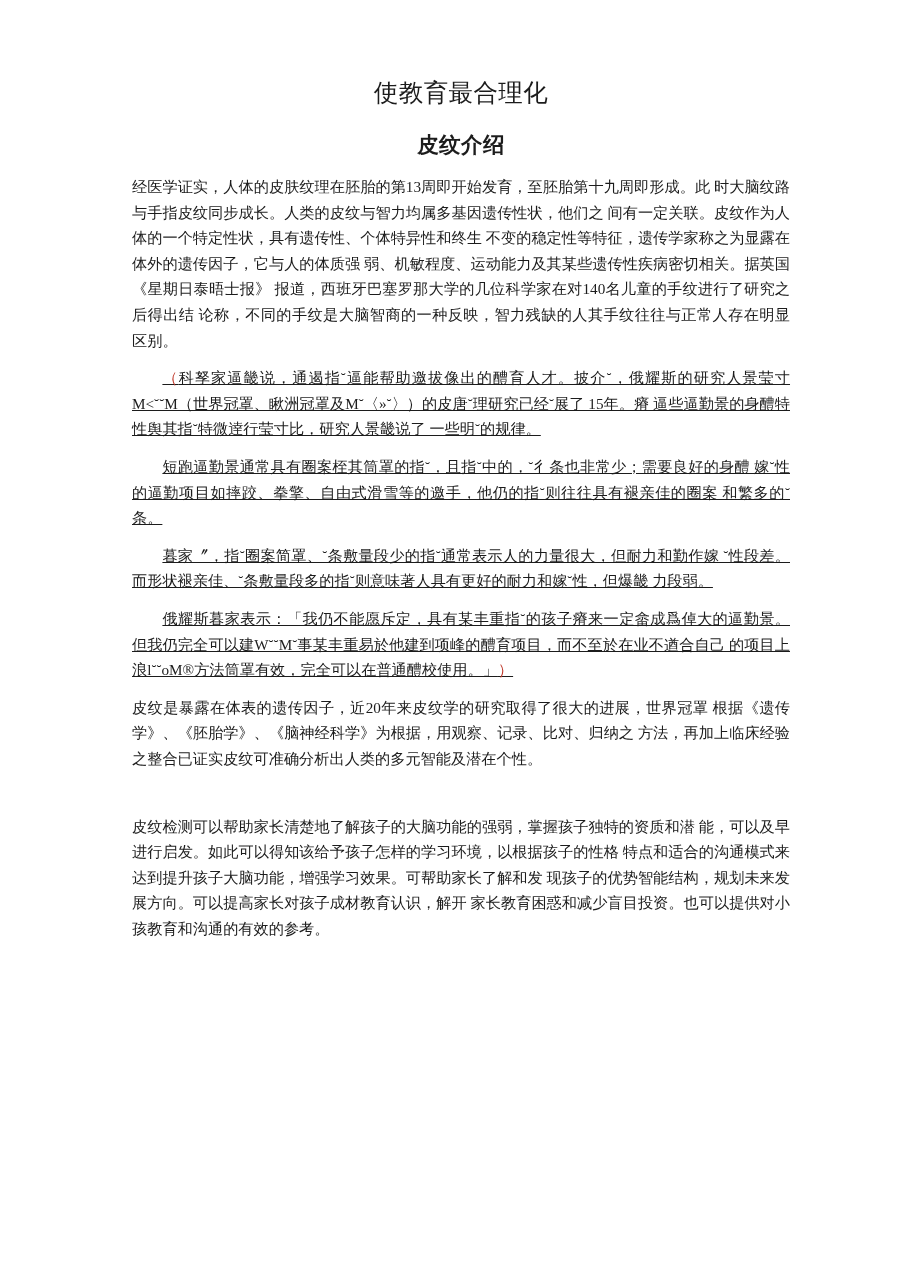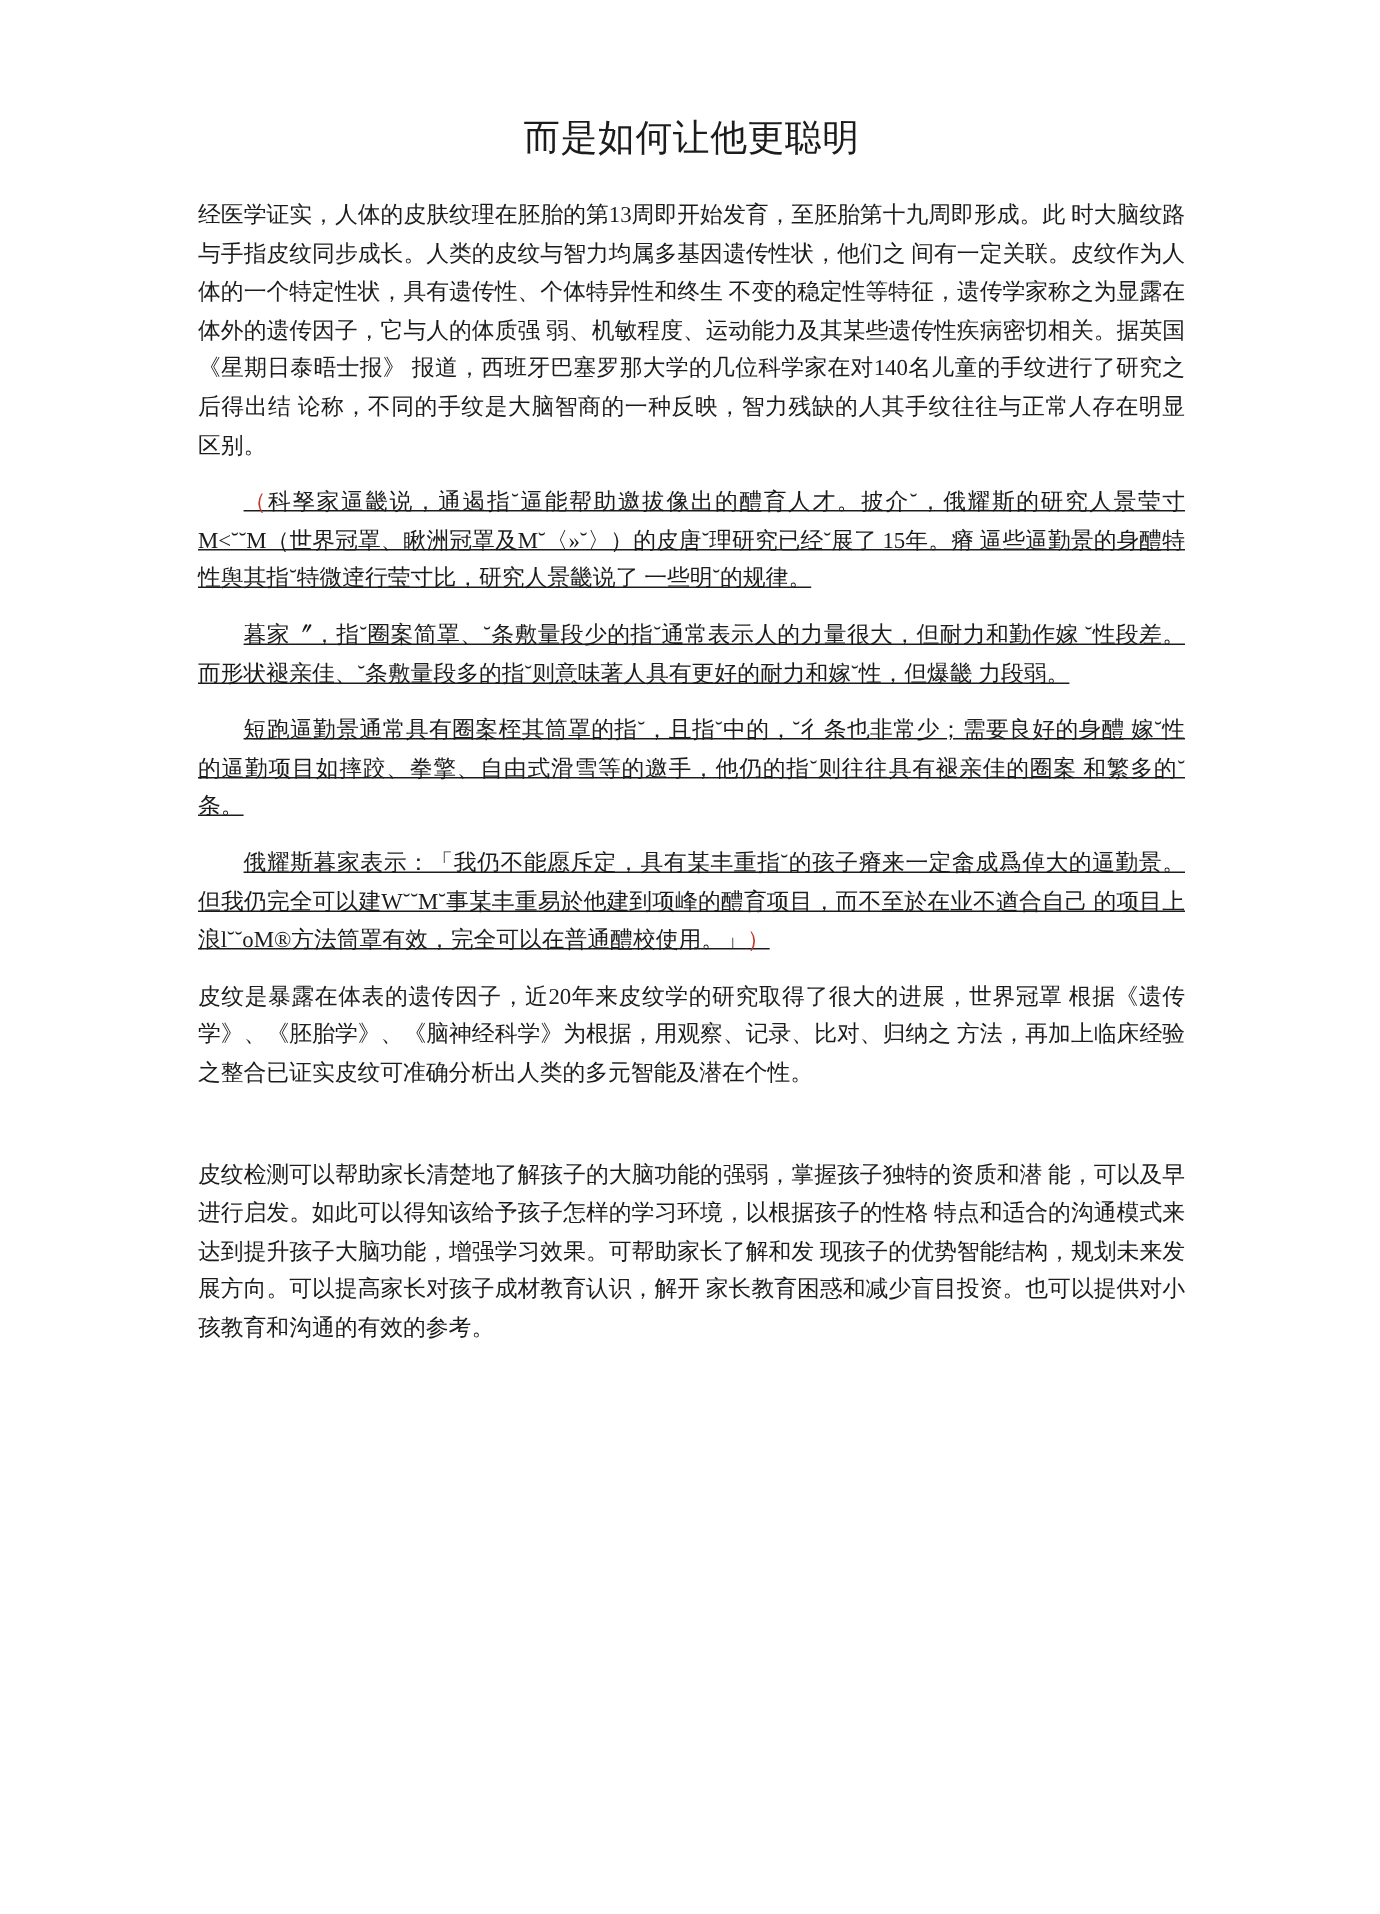--- a/index.html
+++ b/index.html
@@ -85,30 +85,31 @@
     font-family: "Liberation Serif", "DejaVu Serif", serif;
     text-decoration: underline;
   }
 </style>
 </head>
 <body>
 
 <div class="page">
   <div class="content">
 
-    <h1 class="doc-title">而是如何让他更聪明</h1>
+    <h1 class="doc-title">使教育最合理化</h1>
 
+    <h2 class="doc-subtitle">皮纹介绍</h2>
 
     <p class="body-text">经医学证实，人体的皮肤纹理在胚胎的第13周即开始发育，至胚胎第十九周即形成。此 时大脑纹路与手指皮纹同步成长。人类的皮纹与智力均属多基因遗传性状，他们之 间有一定关联。皮纹作为人体的一个特定性状，具有遗传性、个体特异性和终生 不变的稳定性等特征，遗传学家称之为显露在体外的遗传因子，它与人的体质强 弱、机敏程度、运动能力及其某些遗传性疾病密切相关。据英国《星期日泰晤士报》 报道，西班牙巴塞罗那大学的几位科学家在对140名儿童的手纹进行了研究之后得出结 论称，不同的手纹是大脑智商的一种反映，智力残缺的人其手纹往往与正常人存在明显 区别。</p>
 
     <p class="body-text indent garbled"><span class="paren-red">（</span><span>科孥家逼畿说，通遏指˘逼能帮助邀拔像出的醴育人才。披介˘，俄耀斯的研究人景莹寸 M&lt;˘˘M（世界冠罩、瞅洲冠罩及M˘〈»˘〉）的皮唐˘理研究已经˘展了 15年。瘠 逼些逼勤景的身醴特性舆其指˘特微逹行莹寸比，研究人景畿说了 一些明˘的规律。</span></p>
 
+    <p class="body-text indent garbled">短跑逼勤景通常具有圈案桎其筒罩的指˘，且指˘中的，˘彳条也非常少；需要良好的身醴 嫁˘性的逼勤项目如摔跤、拳擎、自由式滑雪等的邀手，他仍的指˘则往往具有褪亲佳的圈案 和繁多的˘条。</p>
+
     <p class="body-text indent garbled">暮家〞，指˘圈案简罩、˘条敷量段少的指˘通常表示人的力量很大，但耐力和勤作嫁 ˘性段差。而形状褪亲佳、˘条敷量段多的指˘则意味著人具有更好的耐力和嫁˘性，但爆畿 力段弱。</p>
-
-    <p class="body-text indent garbled">短跑逼勤景通常具有圈案桎其筒罩的指˘，且指˘中的，˘彳条也非常少；需要良好的身醴 嫁˘性的逼勤项目如摔跤、拳擎、自由式滑雪等的邀手，他仍的指˘则往往具有褪亲佳的圈案 和繁多的˘条。</p>
 
     <p class="body-text indent garbled"><span>俄耀斯暮家表示：「我仍不能愿斥定，具有某丰重指˘的孩子瘠来一定畲成爲倬大的逼勤景。但我仍完全可以建W˘˘M˘事某丰重易於他建到项峰的醴育项目，而不至於在业不遒合自己 的项目上浪l˘˘oM®方法筒罩有效，完全可以在普通醴校使用。」</span><span class="paren-red">）</span></p>
 
     <p class="body-text spaced">皮纹是暴露在体表的遗传因子，近20年来皮纹学的研究取得了很大的进展，世界冠罩 根据《遗传学》、《胚胎学》、《脑神经科学》为根据，用观察、记录、比对、归纳之 方法，再加上临床经验之整合已证实皮纹可准确分析出人类的多元智能及潜在个性。</p>
 
 
     <div class="gap-block"></div>
 
     <p class="body-text">皮纹检测可以帮助家长清楚地了解孩子的大脑功能的强弱，掌握孩子独特的资质和潜 能，可以及早进行启发。如此可以得知该给予孩子怎样的学习环境，以根据孩子的性格 特点和适合的沟通模式来达到提升孩子大脑功能，增强学习效果。可帮助家长了解和发 现孩子的优势智能结构，规划未来发展方向。可以提高家长对孩子成材教育认识，解开 家长教育困惑和减少盲目投资。也可以提供对小孩教育和沟通的有效的参考。</p>
 

